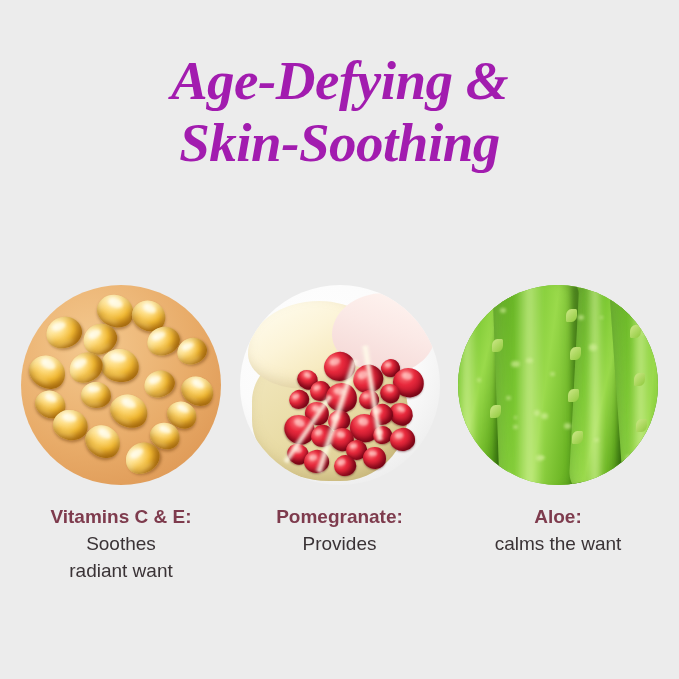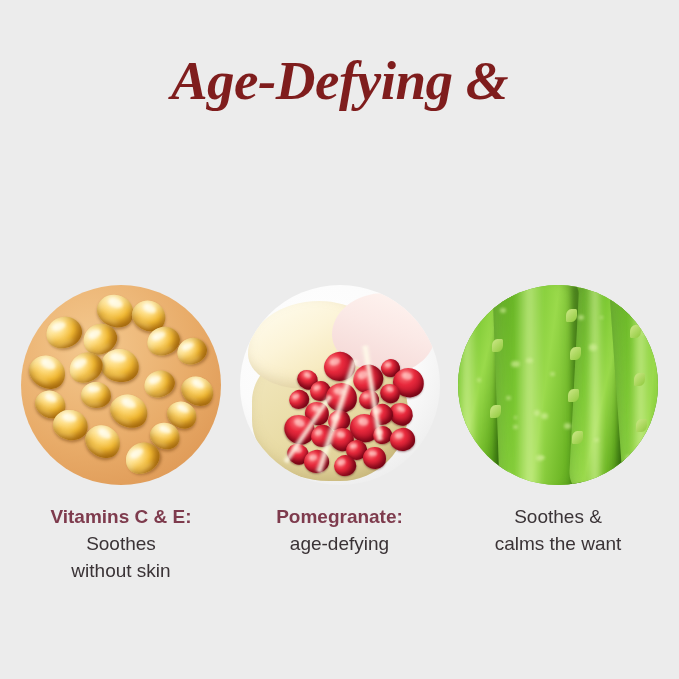--- a/index.html
+++ b/index.html
@@ -27,21 +27,21 @@
     top: 50px;
     left: 0;
     width: 679px;
     text-align: center;
     font-family: "Liberation Serif", "DejaVu Serif", serif;
     font-style: italic;
     font-weight: 700;
     font-size: 55px;
     line-height: 62px;
     letter-spacing: -0.5px;
-    color: #7f1d1d;
+    color: #a21caf;
   }
   .headline .hl-line { display: block; white-space: nowrap; }
 
   
   .subtitle {
     position: absolute;
     top: 205px;
     left: 0;
     width: 679px;
     text-align: center;
@@ -250,20 +250,21 @@
     white-space: nowrap;
   }
 </style>
 </head>
 <body>
 
 <div class="page">
 
   <div class="headline">
     <span class="hl-line">Age-Defying &amp;</span>
+    <span class="hl-line">Skin-Soothing</span>
   </div>
 
 
   <div class="columns">
 
     <div class="col">
       <div class="circle">
         <div class="cap-bg"></div>
         <div id="caps">
             <div class="cap" style="left: 76.2145px; top: 10.2845px; width: 37.1649px; height: 31.9618px; transform: rotate(22.2334deg);"></div>
@@ -283,21 +284,21 @@
             <div class="cap" style="left: 146.368px; top: 116.866px; width: 30.3025px; height: 26.0602px; transform: rotate(29.6809deg);"></div>
             <div class="cap" style="left: 32.192px; top: 124.891px; width: 34.8043px; height: 29.9317px; transform: rotate(12.6152deg);"></div>
             <div class="cap" style="left: 129.126px; top: 138.013px; width: 30.4933px; height: 26.2242px; transform: rotate(22.0817deg);"></div>
             <div class="cap" style="left: 64.0203px; top: 140.797px; width: 35.9706px; height: 30.9347px; transform: rotate(34.0964deg);"></div>
             <div class="cap" style="left: 104.314px; top: 158.088px; width: 34.9596px; height: 30.0652px; transform: rotate(-30.1761deg);"></div>
           </div>
       </div>
       <div class="caption">
         <span class="cap-title">Vitamins C &amp; E:</span>
         <span class="cap-body">Soothes</span>
-        <span class="cap-body">without skin</span>
+        <span class="cap-body">radiant want</span>
       </div>
     </div>
 
     <div class="col">
       <div class="circle">
         <div class="pom-bg"></div>
         <div class="pom-mask">
           <div class="pom-shell"></div>
           <div class="pom-pith"></div>
           <div class="pom-pith2"></div>
@@ -328,21 +329,21 @@
               <div class="aril" style="left: 64.9099px; top: 165.258px; width: 24.9077px; height: 23.4133px; transform: rotate(-11.8866deg);"></div>
               <div class="aril" style="left: 94.6075px; top: 169.649px; width: 22.4255px; height: 21.08px; transform: rotate(-23.0229deg);"></div>
               <div class="pom-membrane" style="left: 92px; top: 72px; width: 10px; height: 118px; transform: rotate(18deg);"></div>
               <div class="pom-membrane" style="left: 128px; top: 60px; width: 9px; height: 96px; transform: rotate(-9deg);"></div>
               <div class="pom-membrane" style="left: 64px; top: 104px; width: 8px; height: 80px; transform: rotate(34deg);"></div>
             </div>
         </div>
       </div>
       <div class="caption">
         <span class="cap-title">Pomegranate:</span>
-        <span class="cap-body">age-defying</span>
+        <span class="cap-body">Provides</span>
       </div>
     </div>
 
     <div class="col">
       <div class="circle">
         <div class="aloe-bg"></div>
         <div id="aloe">
             <div class="blade" style="left: -16px; width: 64px; transform: skewX(-4deg); border-radius: 22px 14px 12px 26px;"></div>
             <div class="blade-shade" style="left: 38px; width: 18px;"></div>
             <div class="hilite" style="left: -1.92px; top: 0px; width: 21.76px; height: 200px;"></div>
@@ -381,19 +382,19 @@
             <div class="spot" style="width: 4.54233px; height: 3.63386px; left: 82.4373px; top: 170.658px;"></div>
             <div class="spot" style="width: 5.32868px; height: 4.26295px; left: 54.8041px; top: 139.932px;"></div>
             <div class="spot" style="width: 4.98968px; height: 3.99174px; left: 91.6092px; top: 86.9516px;"></div>
             <div class="spot" style="width: 5.5198px; height: 4.41584px; left: 47.636px; top: 111.054px;"></div>
             <div class="spot" style="width: 6.73468px; height: 5.38775px; left: 106.305px; top: 138.409px;"></div>
             <div class="spot" style="width: 3.32213px; height: 2.6577px; left: 56.0184px; top: 130.993px;"></div>
             <div class="spot" style="width: 8.64211px; height: 6.91369px; left: 130.755px; top: 59.3062px;"></div>
           </div>
       </div>
       <div class="caption">
-        <span class="cap-body">Soothes &amp;</span>
+        <span class="cap-title">Aloe:</span>
         <span class="cap-body">calms the want</span>
       </div>
     </div>
 
   </div>
 </div>
 
 </body></html>

